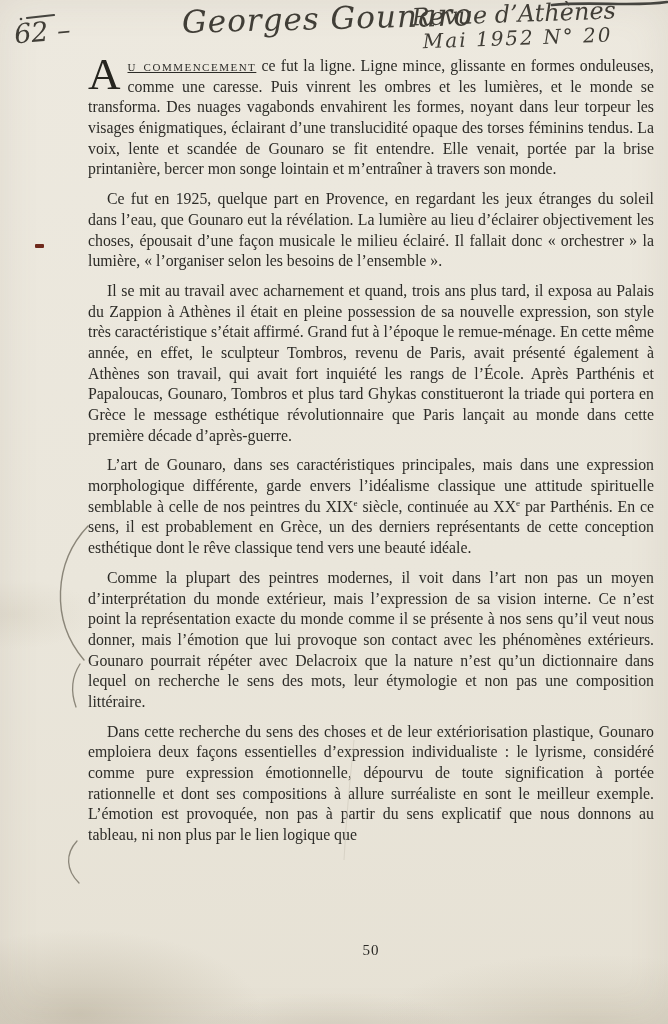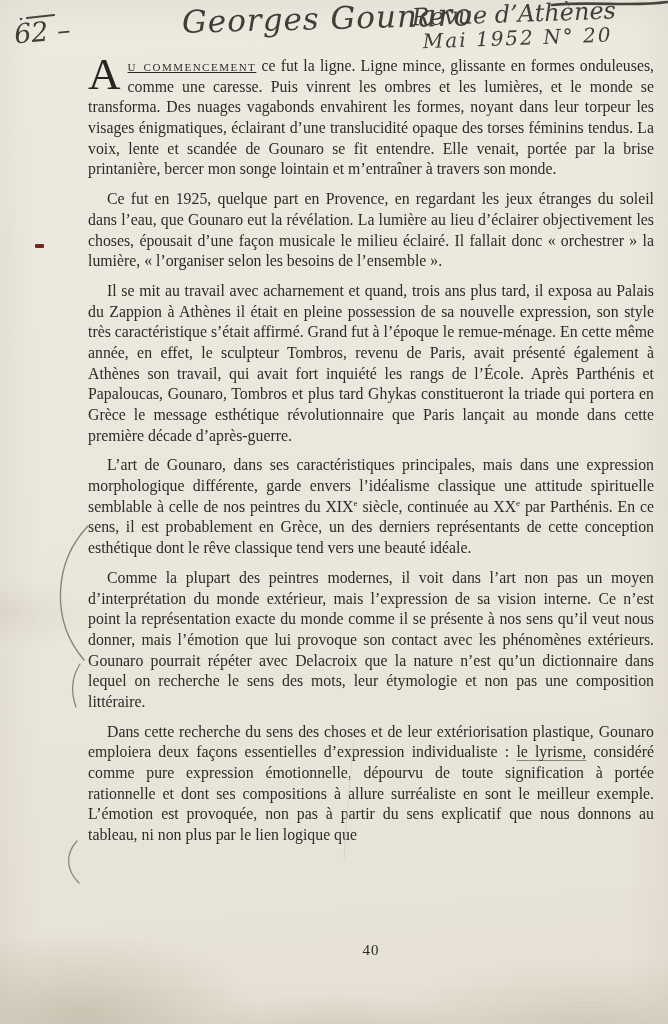--- a/index.html
+++ b/index.html
@@ -30,21 +30,20 @@
   .textblock p.first { text-indent:0; }
   .dropcap {
     float:left;
     font-size:45px; line-height:35px;
     padding:1px 7px 0 0;
     color:#26251f;
   }
   .smallcaps { font-variant:small-caps; letter-spacing:1.5px;text-decoration:underline; }
   .textblock sup { font-size:.58em; vertical-align:super; line-height:0; }
   .pencil-underline {
-    text-decoration:underline;
     text-decoration-color:#8b8679;
     text-decoration-thickness:1px;
     text-underline-offset:2.5px;
     margin-top:44px;
   }
 
   .page-number {
     position:absolute; top:942px; left:88px; width:566px;
     text-align:center;
     color:#2c2b27; font-size:15px; letter-spacing:1px;
@@ -82,21 +81,21 @@
     <p class="first">
       <span class="dropcap">A</span><span class="smallcaps">u commencement</span><span> ce fut la ligne. Ligne mince, glissante en formes onduleuses, comme une caresse. Puis vinrent les ombres et les lumières, et le monde se transforma. Des nuages vagabonds envahirent les formes, noyant dans leur torpeur les visages énigmatiques, éclairant d’une translucidité opaque des torses féminins tendus. La voix, lente et scandée de Gounaro se fit entendre. Elle venait, portée par la brise printanière, bercer mon songe lointain et m’entraîner à travers son monde.</span>
     </p>
     <p>Ce fut en 1925, quelque part en Provence, en regardant les jeux étranges du soleil dans l’eau, que Gounaro eut la révélation. La lumière au lieu d’éclairer objectivement les choses, épousait d’une façon musicale le milieu éclairé. Il fallait donc « orchestrer » la lumière, « l’organiser selon les besoins de l’ensemble ».</p>
     <p>Il se mit au travail avec acharnement et quand, trois ans plus tard, il exposa au Palais du Zappion à Athènes il était en pleine possession de sa nouvelle expression, son style très caractéristique s’était affirmé. Grand fut à l’époque le remue-ménage. En cette même année, en effet, le sculpteur Tombros, revenu de Paris, avait présenté également à Athènes son travail, qui avait fort inquiété les rangs de l’École. Après Parthénis et Papaloucas, Gounaro, Tombros et plus tard Ghykas constitueront la triade qui portera en Grèce le message esthétique révolutionnaire que Paris lançait au monde dans cette première décade d’après-guerre.</p>
     <p><span>L’art de Gounaro, dans ses caractéristiques principales, mais dans une expression morphologique différente, garde envers l’idéalisme classique une attitude spirituelle semblable à celle de nos peintres du </span><span>XIX</span><sup>e</sup><span> siècle, continuée au </span><span>XX</span><sup>e</sup><span> par Parthénis. En ce sens, il est probablement en Grèce, un des derniers représentants de cette conception esthétique dont le rêve classique tend vers une beauté idéale.</span></p>
     <p>Comme la plupart des peintres modernes, il voit dans l’art non pas un moyen d’interprétation du monde extérieur, mais l’expression de sa vision interne. Ce n’est point la représentation exacte du monde comme il se présente à nos sens qu’il veut nous donner, mais l’émotion que lui provoque son contact avec les phénomènes extérieurs. Gounaro pourrait répéter avec Delacroix que la nature n’est qu’un dictionnaire dans lequel on recherche le sens des mots, leur étymologie et non pas une composition littéraire.</p>
     <p><span>Dans cette recherche du sens des choses et de leur extériorisation plastique, Gounaro emploiera deux façons essentielles d’expression individualiste : </span><span class="pencil-underline">le lyrisme,</span><span> considéré comme pure expression émotionnelle, dépourvu de toute signification à portée rationnelle et dont ses compositions à allure surréaliste en sont le meilleur exemple. L’émotion est provoquée, non pas à partir du sens explicatif que nous donnons au tableau, ni non plus par le lien logique que</span></p>
   </div>
 
-  <div class="page-number">40</div>
+  <div class="page-number">50</div>
 
   <svg class="marks" viewBox="0 0 668 1024" xmlns="http://www.w3.org/2000/svg">
 
     <path d="M 552 5 C 590 1, 635 7, 667 2" stroke="#45443f" stroke-width="2.6" fill="none" stroke-linecap="round"></path>
 
     <path d="M 27 18 L 54 15" stroke="#45443f" stroke-width="2.2" fill="none" stroke-linecap="round"></path>
     <circle cx="21" cy="19" r="1.3" fill="#45443f"></circle>
 
     <rect x="35" y="244" width="9" height="4" rx="1" fill="#6f2a1c"></rect>
 

